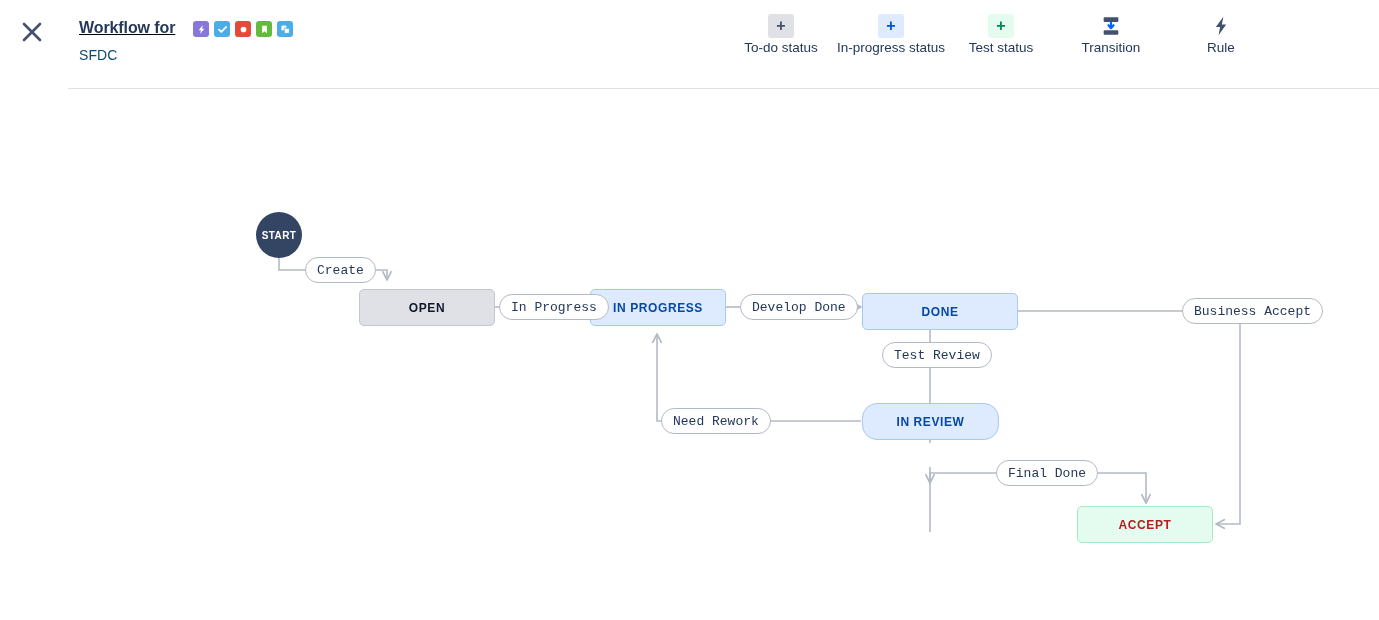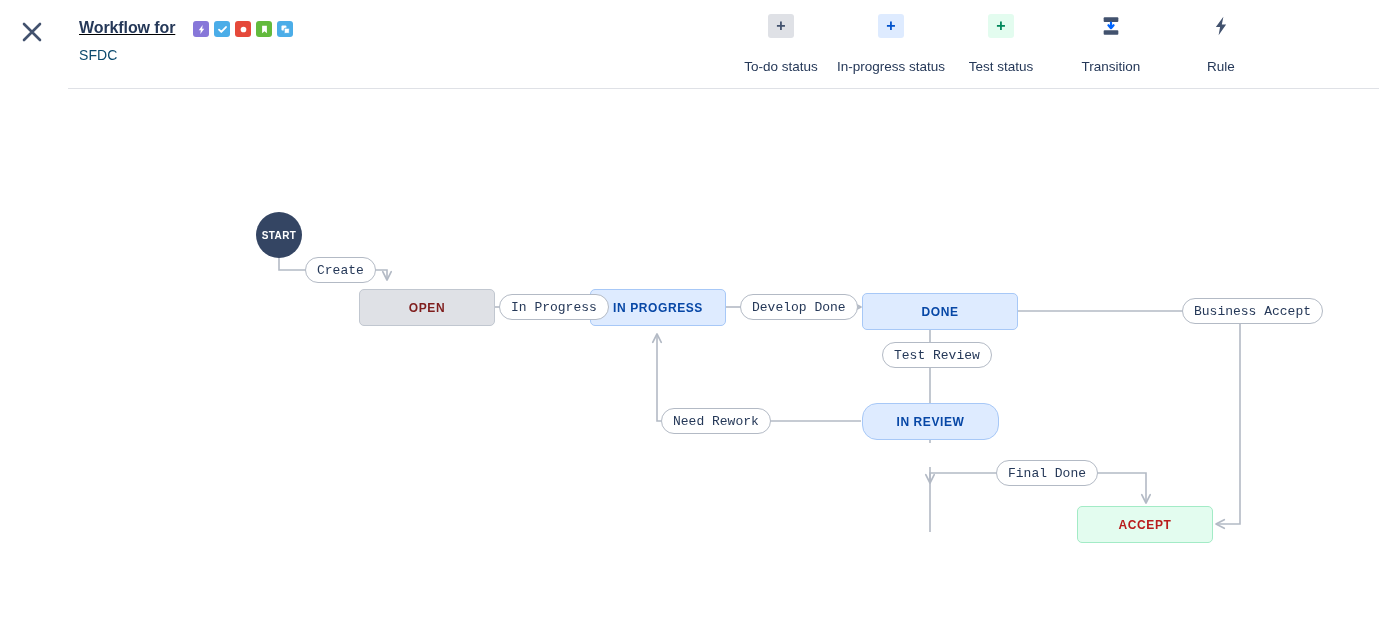--- a/index.html
+++ b/index.html
@@ -51,21 +51,21 @@
   .tool-ico {
     width: 26px; height: 24px; border-radius: 3px;
     display: flex; align-items: center; justify-content: center;
     font-size: 16px; font-weight: bold; line-height: 1;
   }
   .tool-ico.todo    { background: #dfe1e6; color: #42526e; }
   .tool-ico.inprog  { background: #deebff; color: #0052cc; }
   .tool-ico.done    { background: #e3fcef; color: #00875a; }
   .tool-ico.plain   { background: transparent; }
   .tool-label {
-    margin-top: 21px; font-size: 13.5px; color: #253858;
+    margin-top: 2px; font-size: 13.5px; color: #253858;
     white-space: nowrap;
   }
   .hdr-divider {
     position: absolute; left: 68px; top: 88px;
     width: 1311px; height: 1px; background: #dfe1e6;
   }
 
   
   .canvas { position: absolute; left: 16px; top: 89px; width: 1379px; height: 531px; background:#fff; }
   .edges { position: absolute; left: 0; top: 0; width: 1379px; height: 531px; }
@@ -74,21 +74,21 @@
 
   .node-start {
     width: 46px; height: 46px; border-radius: 50%;
     background: #344563;
     color: #ffffff; font-size: 10px; font-weight: bold; letter-spacing: 0.4px;
   }
   .node-status {
     border-radius: 5px; border: 1px solid;
     font-size: 12px; font-weight: bold; letter-spacing: 0.6px;
   }
-  .st-todo { background: #dfe1e6; border-color: #c1c7d0; color: #7f1d1d; }
+  .st-todo { background: #dfe1e6; border-color: #c1c7d0; color: #0f172a; }
   .st-prog { background: #deebff; border-color: #a7c8f7; color: #0747a6; }
   .st-done { background: #e3fcef; border-color: #a3ebc6; color: #b91c1c; }
 
   .pill {
     position: absolute;
     background: #ffffff;
     border: 1.5px solid #b3bac5;
     border-radius: 18px;
     height: 26px;
     display: flex; align-items: center; justify-content: center;

